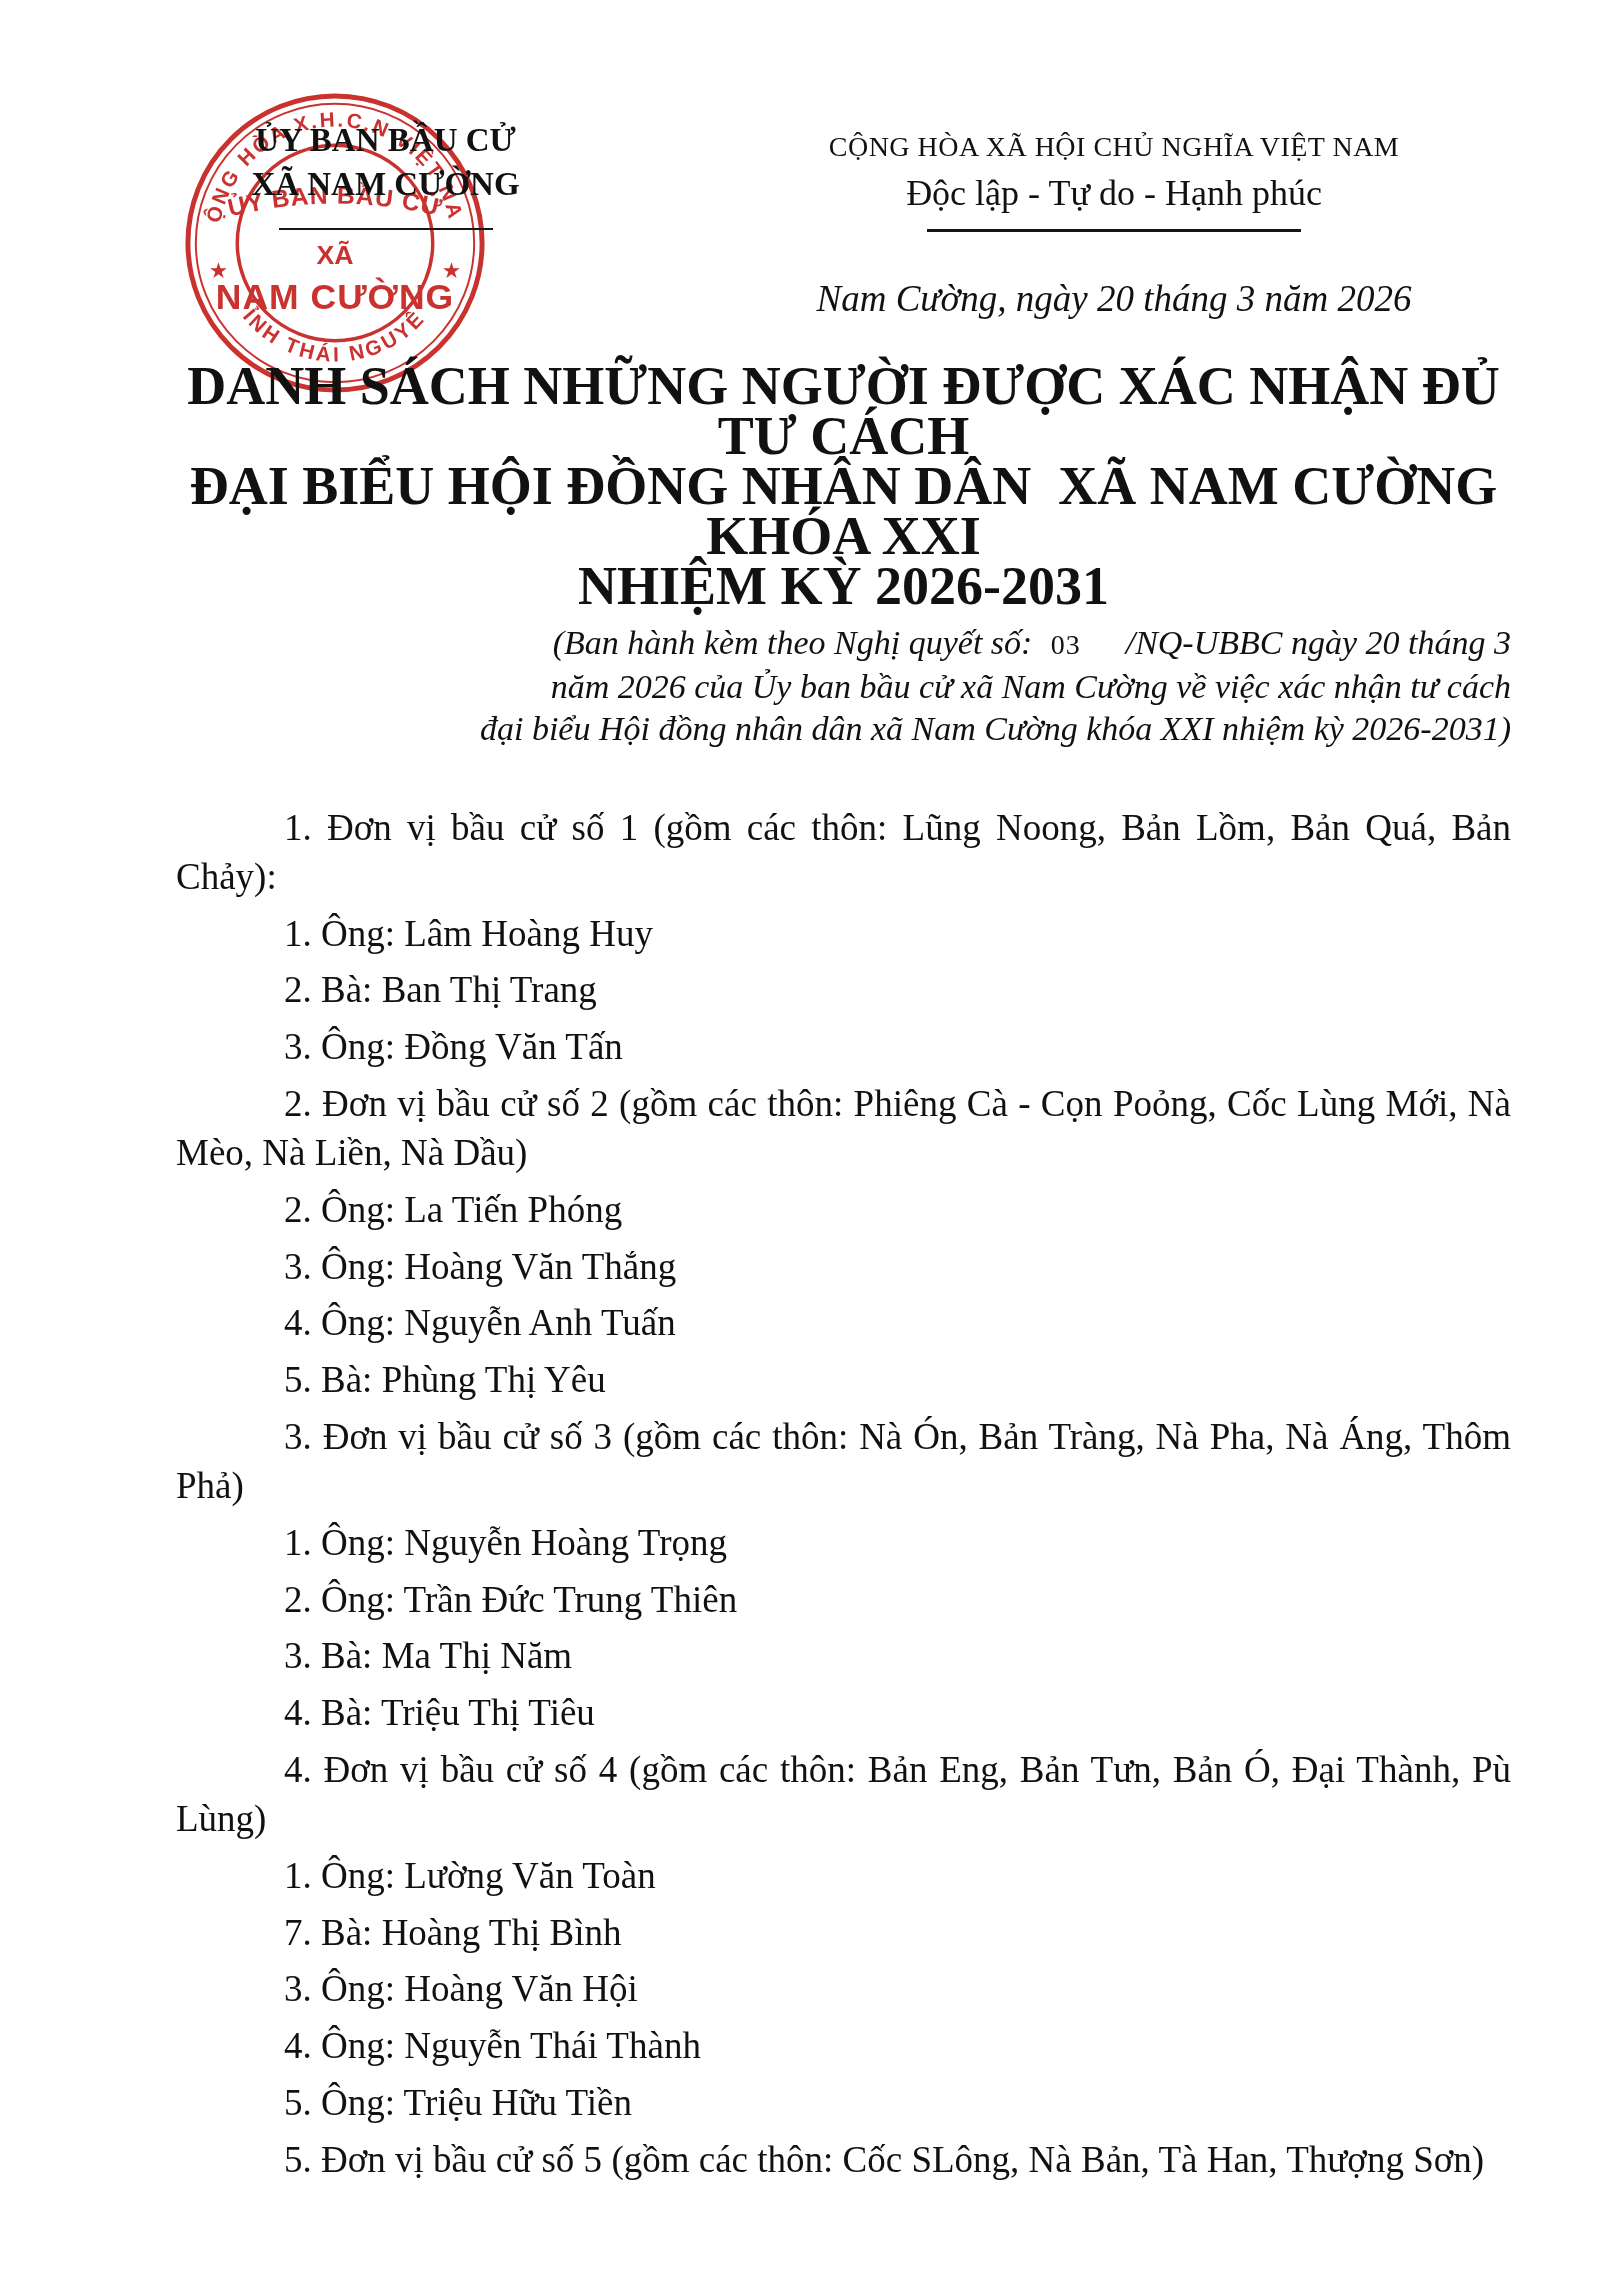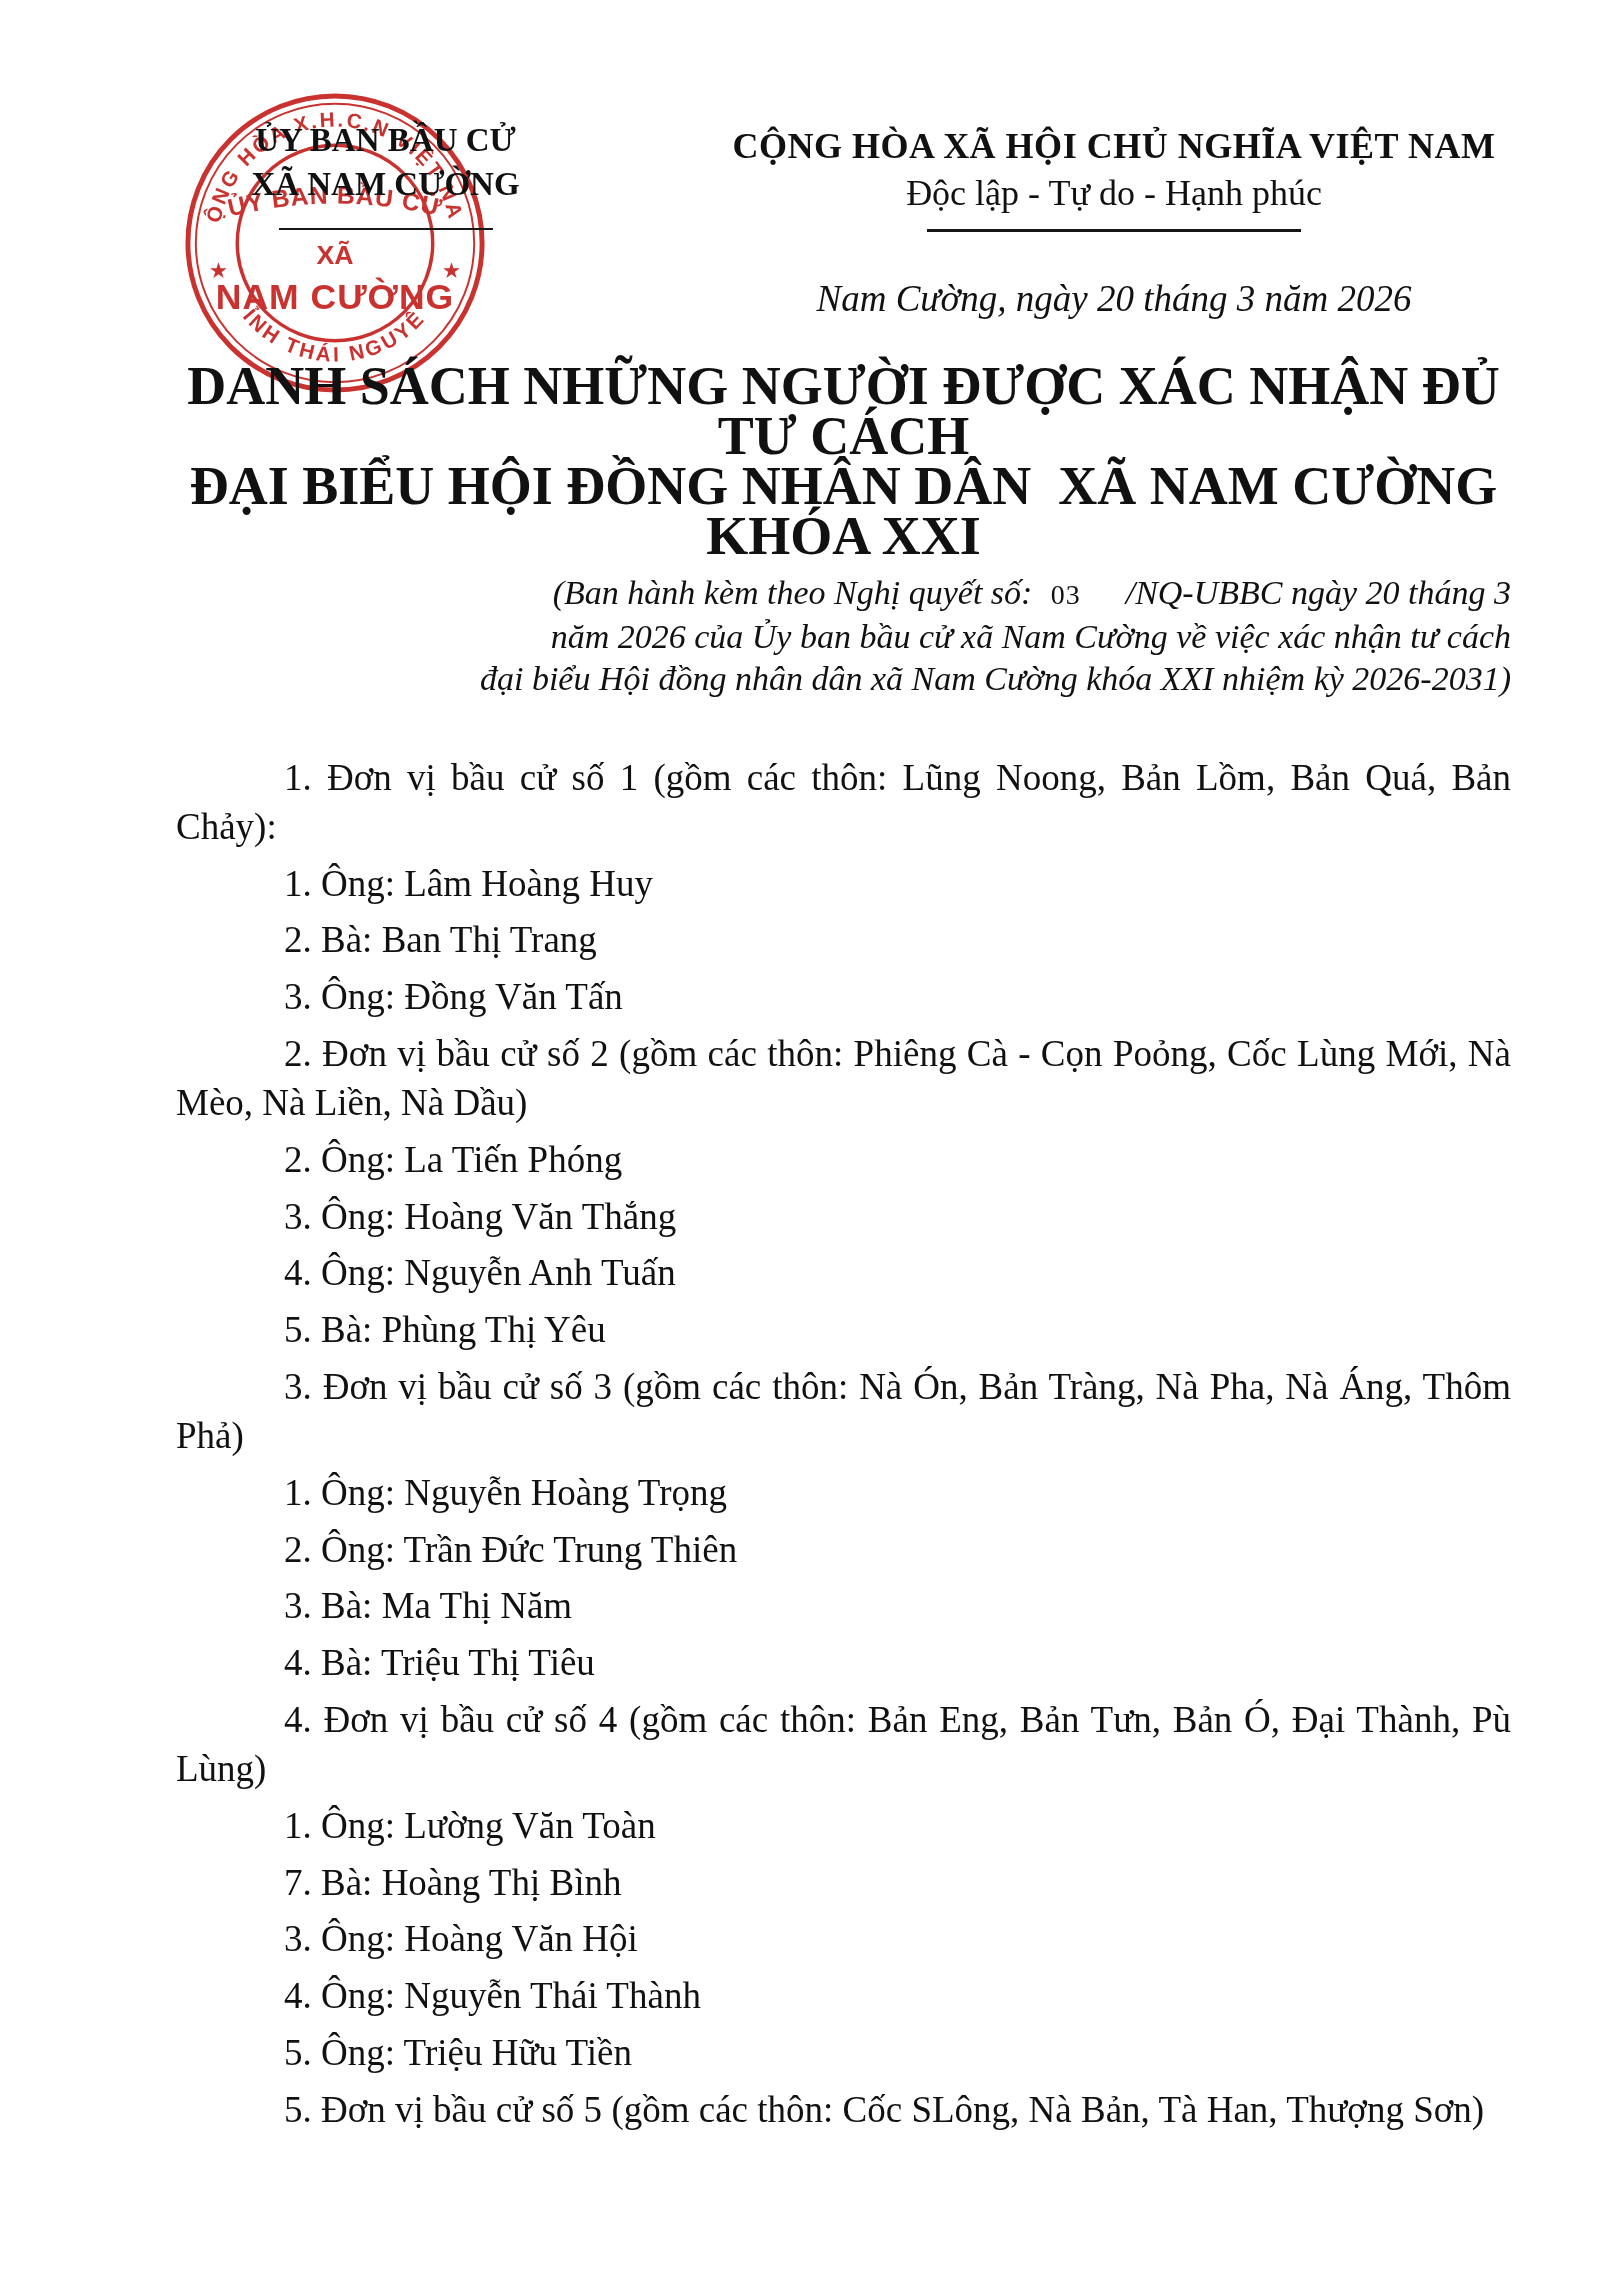--- a/index.html
+++ b/index.html
@@ -7,21 +7,21 @@
         font-family:"Liberation Serif","DejaVu Serif",serif;color:#111;}
   
   .stamp{position:absolute;left:182px;top:90px;width:306px;height:306px;
          mix-blend-mode:multiply;opacity:.93;color:var(--stamp-red,#c5221f);}
   .stamp text{fill:currentColor;font-family:"Liberation Sans","DejaVu Sans",sans-serif;}
   
   .hdr-left{position:absolute;left:155px;top:118px;width:461px;text-align:center;z-index:3;}
   .hdr-left .ln{font-weight:bold;font-size:33px;line-height:44px;}
   .hdr-left .rule{width:214px;height:2.9px;background:#161616;margin:21.6px auto 0;}
   .hdr-right{position:absolute;left:727px;top:125px;width:774px;text-align:center;z-index:3;}
-  .hdr-right .ln1{font-weight:bold;font-size:36px;line-height:43px;letter-spacing:0.5px;}
+  .hdr-right .ln1{font-weight:normal;font-size:28px;line-height:43px;letter-spacing:0.5px;}
   .hdr-right .ln2{font-weight:normal;font-size:36px;line-height:47px;margin-top:2px;}
   .hdr-right .rule{width:374px;height:2.9px;background:#161616;margin:11.8px auto 0;}
   .hdr-right .date{font-style:italic;font-size:37px;margin-top:45px;}
   
   .content{position:absolute;left:176px;right:110px;top:361px;}
   .t-line{font-weight:bold;font-size:54px;line-height:50px;text-align:center;white-space:pre-wrap;}
   .subtitle{margin-top:10.8px;font-style:italic;font-size:34px;line-height:42px;text-align:right;}
   .subtitle .upright{font-style:normal;font-size:28px;letter-spacing:1px;margin:0 45px 0 9.8px;}
   .body-list{margin-top:53px;}
   .para{font-size:37px;line-height:49px;margin:0 0 7.8px 0;text-indent:108px;}
@@ -67,20 +67,21 @@
   <div class="hdr-right">
     <div class="ln1">CỘNG HÒA XÃ HỘI CHỦ NGHĨA VIỆT NAM</div>
     <div class="ln2">Độc lập - Tự do - Hạnh phúc</div>
     <div class="rule"></div>
     <div class="date">Nam Cường, ngày 20 tháng 3 năm 2026</div>
   </div>
 
   <div class="content">
     <div class="t-line">DANH SÁCH NHỮNG NGƯỜI ĐƯỢC XÁC NHẬN ĐỦ TƯ CÁCH</div>
     <div class="t-line">ĐẠI BIỂU HỘI ĐỒNG NHÂN DÂN  XÃ NAM CƯỜNG KHÓA XXI</div>
+    <div class="t-line">NHIỆM KỲ 2026-2031</div>
 
     <div class="subtitle">
       <div><span>(Ban hành kèm theo Nghị quyết số: </span><span class="upright">03</span><span>/NQ-UBBC ngày 20 tháng 3</span></div>
       <div>năm 2026 của Ủy ban bầu cử xã Nam Cường về việc xác nhận tư cách</div>
       <div>đại biểu Hội đồng nhân dân xã Nam Cường khóa XXI nhiệm kỳ 2026-2031)</div>
     </div>
 
     <div class="body-list" id="sections">
   <div class="para sec">
     <span class="snum">1.</span><span class="sbold stitle"> Đơn vị bầu cử số 1</span><span class="sdetail"> (gồm các thôn: Lũng Noong, Bản Lồm, Bản Quá, Bản Chảy):</span>

